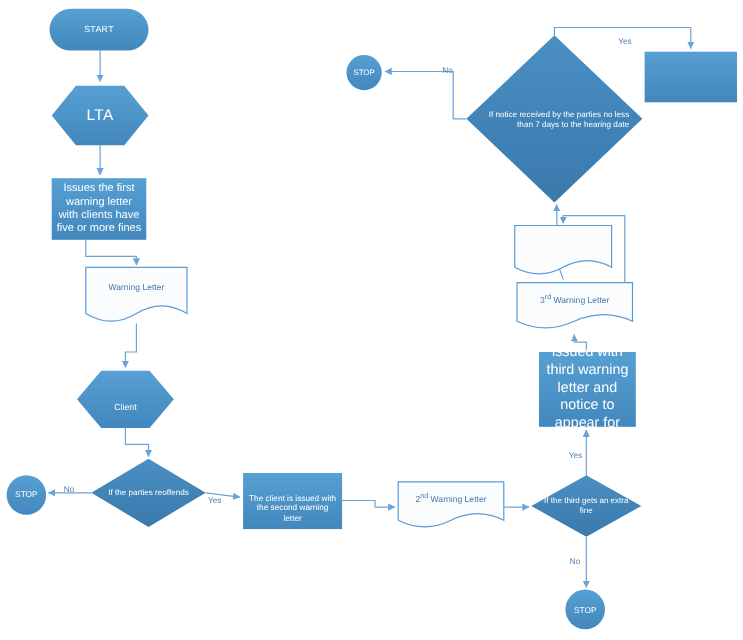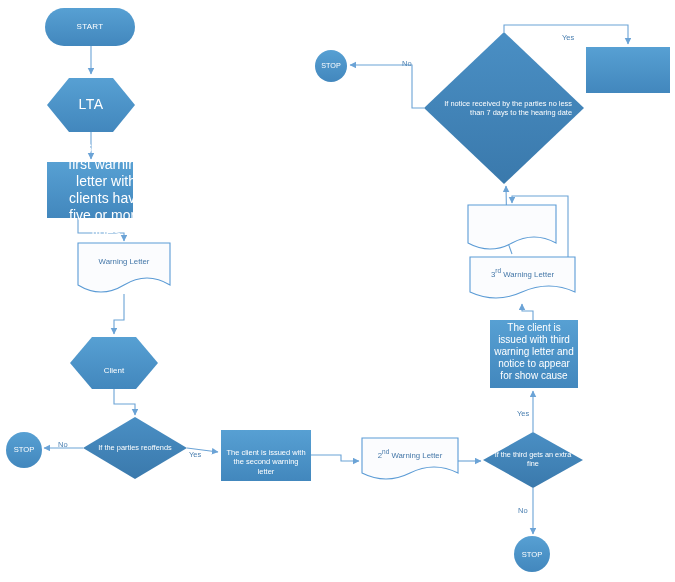--- a/index.html
+++ b/index.html
@@ -95,41 +95,41 @@
 
     <circle cx="331" cy="66" r="16" fill="url(#gFill)"></circle>
 
     <rect x="586" y="47" width="84" height="46" fill="url(#gFill)"></rect>
   </svg>
 
   <div class="nodeText tFilled" style="left:45px;top:8px;width:90px;height:38px;font-size:8px;letter-spacing:.3px;">START</div>
 
   <div class="nodeText tFilled" style="left:47px;top:78px;width:88px;height:54px;font-size:14px;letter-spacing:.4px;">LTA</div>
 
-  <div class="nodeText tFilled" style="left:49px;top:162px;width:82px;height:56px;font-size:14px;padding:0 2px;margin-left:16px;">Issues the first warning letter with clients have five or more fines</div>
+  <div class="nodeText tFilled" style="left:49px;top:162px;width:82px;height:56px;font-size:10px;padding:0 2px;">Issues the first warning letter with clients have five or more fines</div>
 
   <div class="nodeText tOutline" style="left:78px;top:246px;width:92px;height:32px;font-size:7.8px;">Warning Letter</div>
 
   <div class="nodeText tFilled" style="left:70px;top:337px;width:88px;height:68px;font-size:8px;">Client</div>
 
   <div class="nodeText tFilled" style="left:95px;top:427px;width:80px;height:42px;font-size:7.4px;">If the parties reoffends</div>
 
   <div class="nodeText tFilled" style="left:6px;top:432px;width:36px;height:36px;font-size:7.6px;">STOP</div>
 
   <div class="nodeText tFilled" style="left:223px;top:430px;width:86px;height:64px;font-size:7.5px;padding:0 2px;">The client is issued with the second warning letter</div>
 
   <div class="nodeText tOutline" style="left:362px;top:441px;width:96px;height:26px;font-size:7.8px;">
       <span>2<sup>nd</sup> Warning Letter</span>
     </div>
 
   <div class="nodeText tFilled" style="left:493px;top:442px;width:80px;height:36px;font-size:7.3px;">If the third gets an extra fine</div>
 
   <div class="nodeText tFilled" style="left:514px;top:537px;width:36px;height:36px;font-size:7.6px;">STOP</div>
 
-  <div class="nodeText tFilled" style="left:492px;top:320px;width:84px;height:64px;font-size:10px;padding:0 2px;">The client is issued with third warning letter and notice to appear for show cause</div>
+  <div class="nodeText tFilled" style="left:492px;top:320px;width:84px;height:64px;font-size:13px;padding:0 2px;">The client is issued with third warning letter and notice to appear for show cause</div>
 
   <div class="nodeText tOutline" style="left:470px;top:260px;width:105px;height:26px;font-size:7.8px;">
       <span>3<sup>rd</sup> Warning Letter</span>
     </div>
 
 
   <div class="nodeText tFilled" style="left:436px;top:84px;width:136px;height:48px;font-size:7.4px;text-align:right;">If notice received by the parties no less than 7 days to the hearing date</div>
 
   <div class="nodeText tFilled" style="left:315px;top:50px;width:32px;height:32px;font-size:7.2px;">STOP</div>
 

